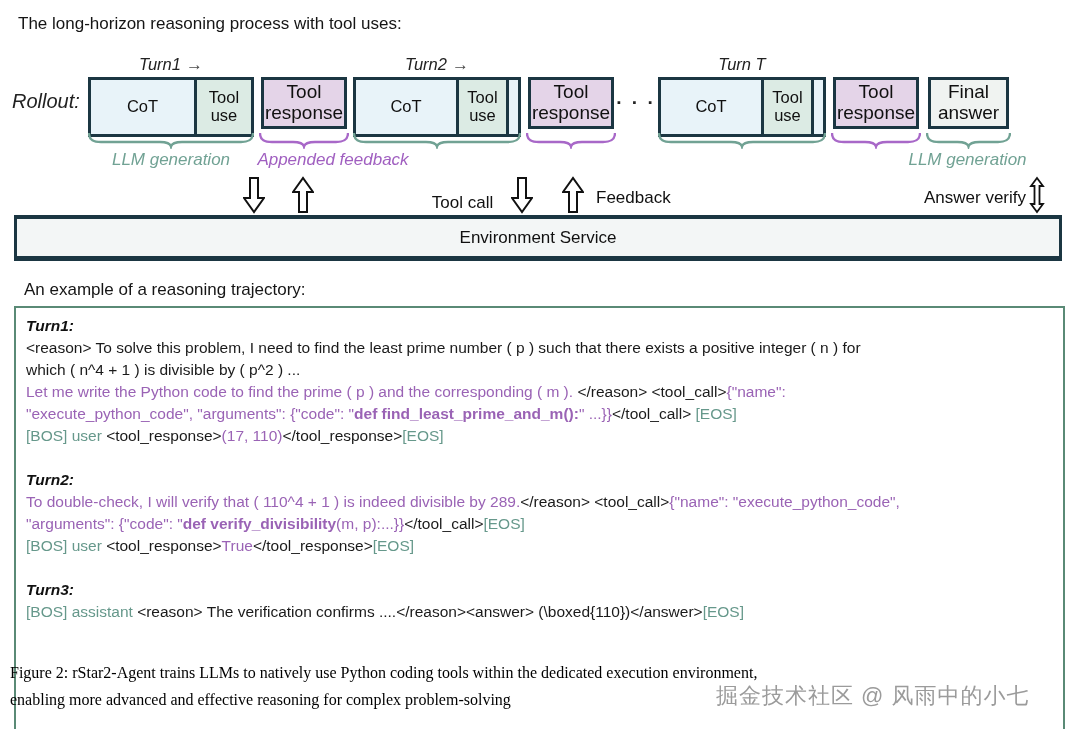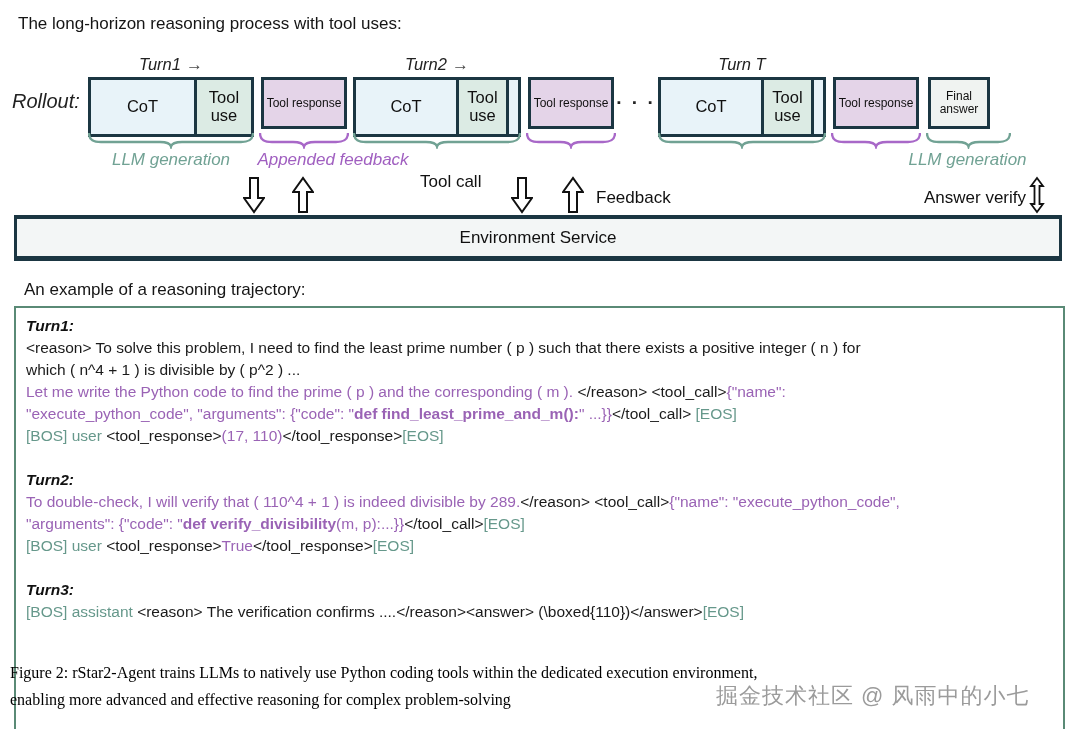--- a/index.html
+++ b/index.html
@@ -17,21 +17,21 @@
   .turn-label { font-style:italic; font-size:16.5px; color:#222; text-align:center; }
   .turn-label .arr { font-style:normal; font-weight:bold; color:#4a4a4a; font-size:17px; margin-left:5px; }
 
   .grp { display:flex; height:60px; border:3px solid var(--box-border); background:var(--cot-fill); }
   .cell { display:flex; align-items:center; justify-content:center; text-align:center;
           font-size:16.5px; line-height:1.08; color:#101010; }
   .cell-cot { flex:1; background:var(--cot-fill); }
   .cell-tool { background:var(--tool-use-fill); border-left:3px solid var(--box-border); }
   .cell-sliver { background:var(--cot-fill); border-left:3px solid var(--box-border); }
   .solo { height:52px; border:3px solid var(--box-border); display:flex; align-items:center;
-          justify-content:center; text-align:center; font-size:12px; line-height:1.08; color:#101010; }
+          justify-content:center; text-align:center; font-size:19px; line-height:1.08; color:#101010; }
   .tr-fill { background:var(--tool-response-fill); }
   .fa-fill { background:var(--final-answer-fill); }
   .dots { font-size:19px; font-weight:bold; color:#222; letter-spacing:2px; text-align:center; }
 
   .brace { height:16px; }
   .brace-teal { color:var(--teal); }
   .brace-purple { color:var(--purple); }
   .brace-lab { font-style:italic; font-size:17px; text-align:center; }
   .lab-teal { color:var(--teal); }
   .lab-purple { color:var(--purple-text); }
@@ -89,21 +89,21 @@
   <div class="abs solo tr-fill" style="left:528px; top:77px; width:86px;">Tool response</div>
 
   <div class="abs dots" style="left:615px; top:92px; width:42px;">· · ·</div>
 
   <div class="abs grp" style="left:658px; top:77px; width:168px;">
     <div class="cell cell-cot">CoT</div>
     <div class="cell cell-tool" style="width:50px;">Tool use</div>
     <div class="cell-sliver" style="width:12px;"></div>
   </div>
   <div class="abs solo tr-fill" style="left:833px; top:77px; width:86px;">Tool response</div>
-  <div class="abs solo fa-fill" style="left:928px; top:77px; width:62px;">Final answer</div>
+  <div class="abs solo fa-fill" style="left:928px; top:77px; width:81px;">Final answer</div>
 
   <div class="abs brace brace-teal" style="left:88px;  top:133px; width:166px;"><svg width="166" height="16" viewBox="0 0 166 16">
         <path d="M1 0 C1 7.5 6 9 13 9 L72 9 C79 9 82 10 83 13.5 C84 10 87 9 94 9 L153 9 C160 9 165 7.5 165 0" fill="none" stroke="currentColor" stroke-width="2.4" stroke-linecap="round"></path>
       </svg></div>
   <div class="abs brace brace-purple" style="left:259px; top:133px; width:90px;"><svg width="90" height="16" viewBox="0 0 90 16">
         <path d="M1 0 C1 7.5 6 9 13 9 L34 9 C41 9 44 10 45 13.5 C46 10 49 9 56 9 L77 9 C84 9 89 7.5 89 0" fill="none" stroke="currentColor" stroke-width="2.4" stroke-linecap="round"></path>
       </svg></div>
   <div class="abs brace brace-teal" style="left:353px; top:133px; width:168px;"><svg width="168" height="16" viewBox="0 0 168 16">
         <path d="M1 0 C1 7.5 6 9 13 9 L73 9 C80 9 83 10 84 13.5 C85 10 88 9 95 9 L155 9 C162 9 167 7.5 167 0" fill="none" stroke="currentColor" stroke-width="2.4" stroke-linecap="round"></path>
       </svg></div>
@@ -123,21 +123,21 @@
   <div class="abs brace-lab lab-teal" style="left:88px;  top:150px; width:166px;">LLM generation</div>
   <div class="abs brace-lab lab-purple" style="left:243px; top:150px; width:180px;">Appended feedback</div>
   <div class="abs brace-lab lab-teal" style="left:880px; top:150px; width:175px;">LLM generation</div>
 
   <svg class="abs" style="left:243px; top:176px;" width="22" height="38">
     <path d="M7,2 L15,2 L15,22 L21,22 L11,36 L1,22 L7,22 Z" fill="#fff" stroke="#111" stroke-width="2"></path>
   </svg>
   <svg class="abs" style="left:292px; top:176px;" width="22" height="38">
     <path d="M7,36 L15,36 L15,16 L21,16 L11,2 L1,16 L7,16 Z" fill="#fff" stroke="#111" stroke-width="2"></path>
   </svg>
-  <div class="abs flow-lab" style="left:420px; top:172px; width:85px; text-align:left;">Tool call</div>
+  <div class="abs flow-lab" style="left:420px; top:193px; width:85px; text-align:center;">Tool call</div>
   <svg class="abs" style="left:511px; top:176px;" width="22" height="38">
     <path d="M7,2 L15,2 L15,22 L21,22 L11,36 L1,22 L7,22 Z" fill="#fff" stroke="#111" stroke-width="2"></path>
   </svg>
   <svg class="abs" style="left:562px; top:176px;" width="22" height="38">
     <path d="M7,36 L15,36 L15,16 L21,16 L11,2 L1,16 L7,16 Z" fill="#fff" stroke="#111" stroke-width="2"></path>
   </svg>
   <div class="abs flow-lab" style="left:596px; top:188px;">Feedback</div>
   <div class="abs flow-lab" style="left:913px; top:188px; width:113px; text-align:right;">Answer verify</div>
   <svg class="abs" style="left:1028px; top:176px;" width="18" height="38">
     <path d="M9,2 L15,10 L11.5,10 L11.5,28 L15,28 L9,36 L3,28 L6.5,28 L6.5,10 L3,10 Z" fill="#fff" stroke="#111" stroke-width="1.8"></path>

